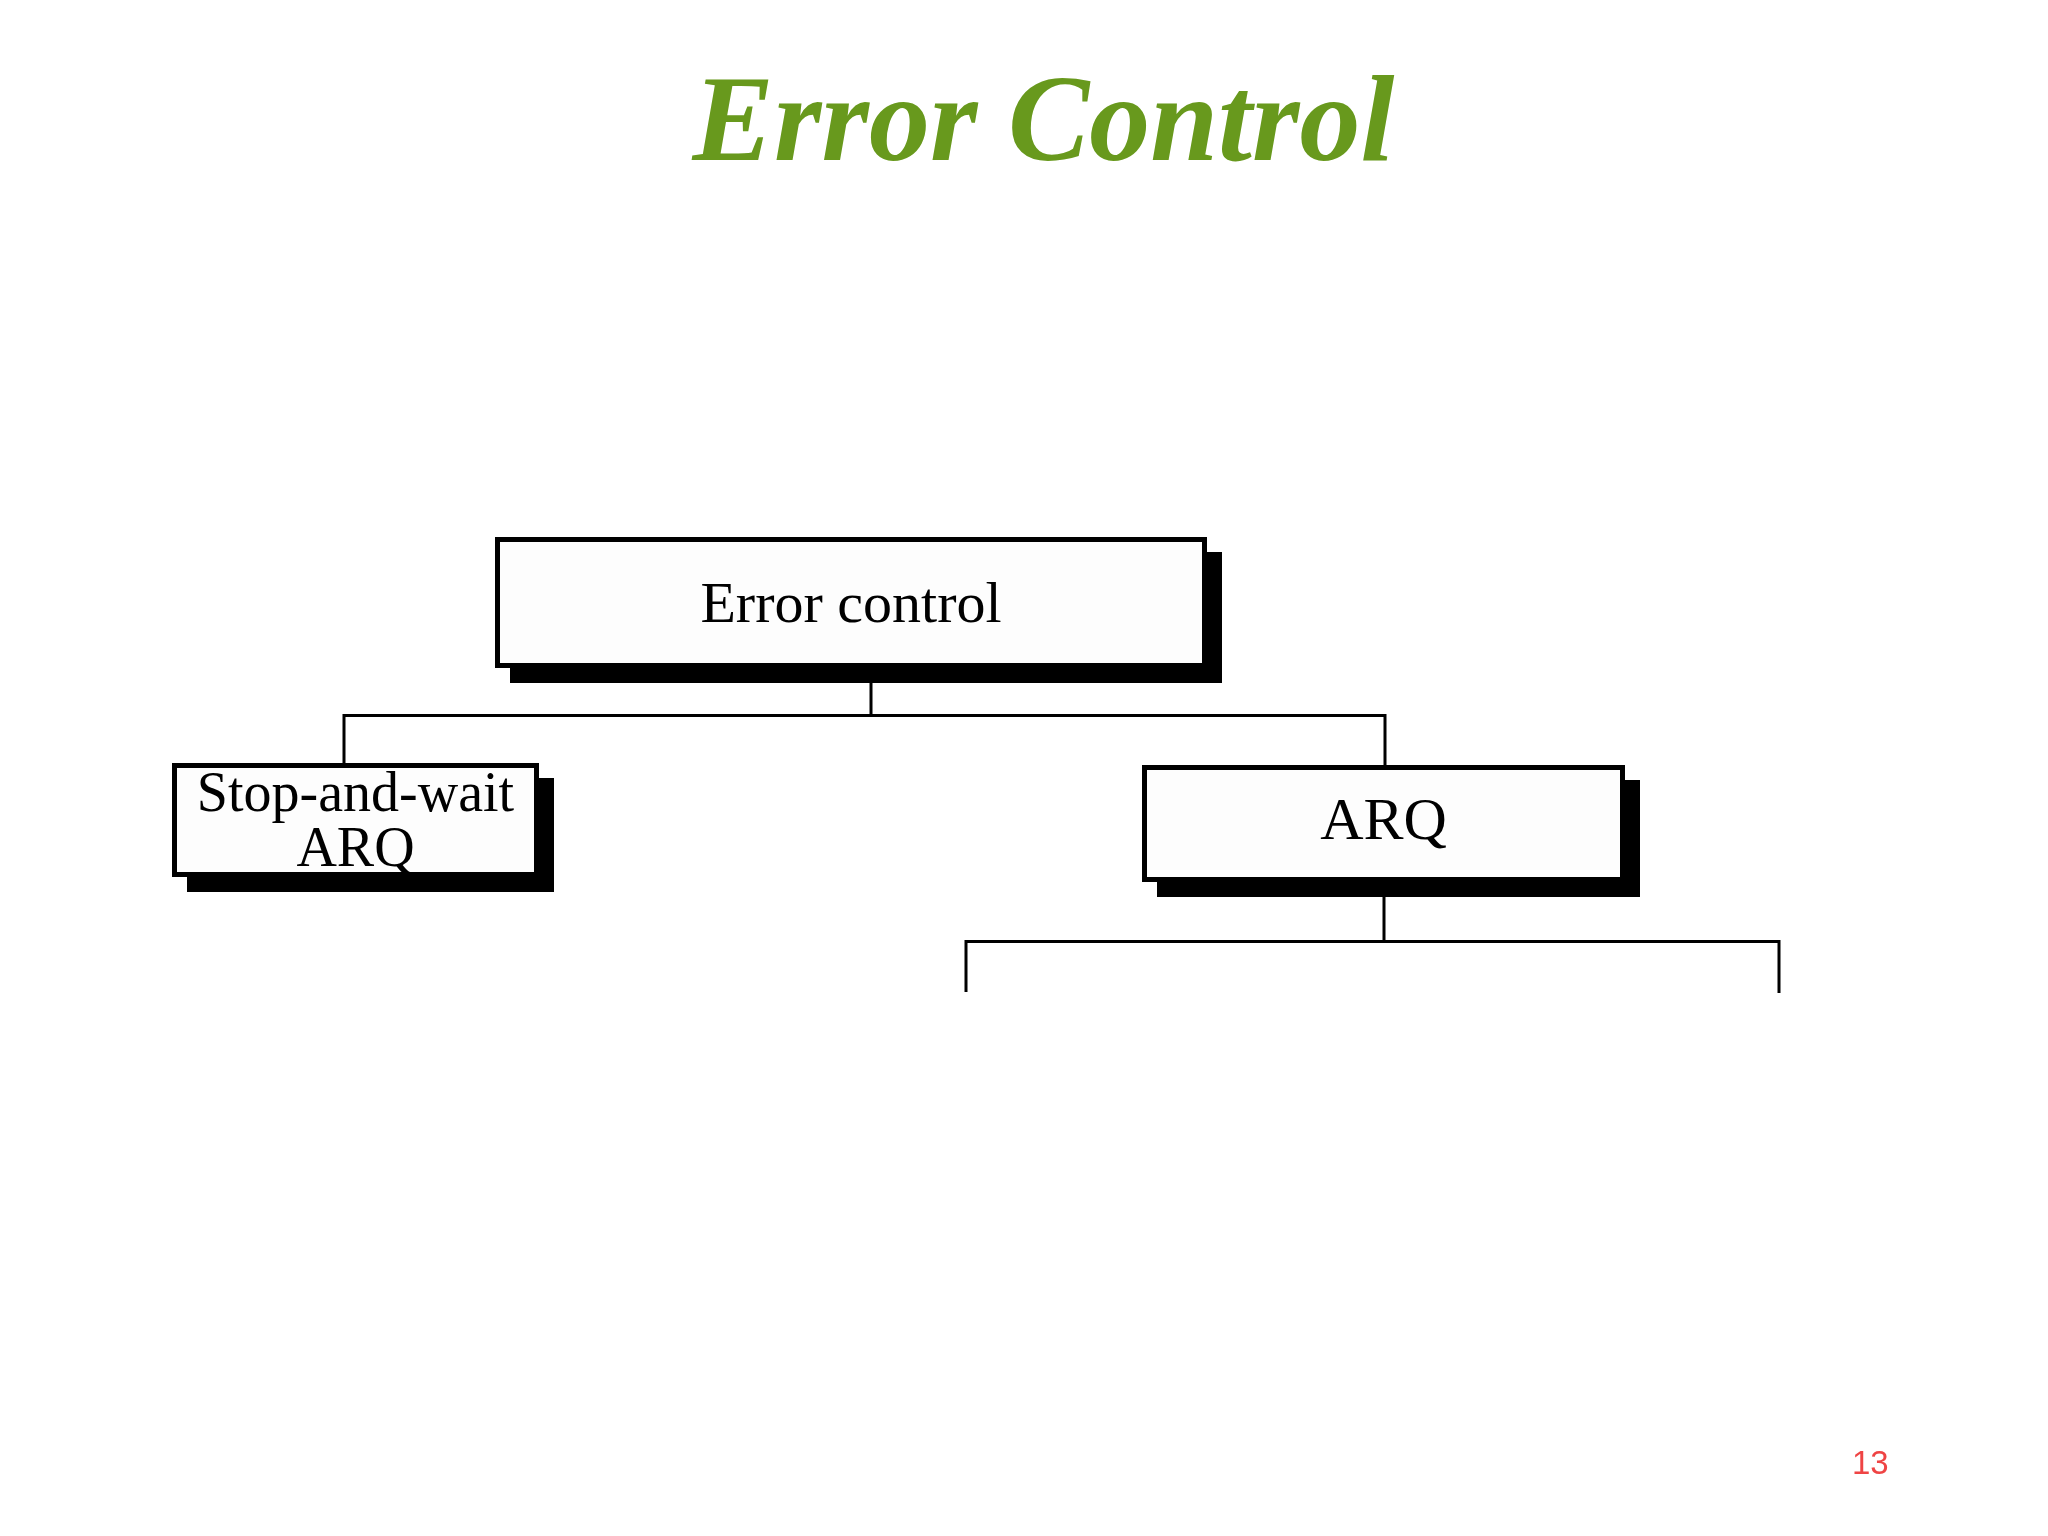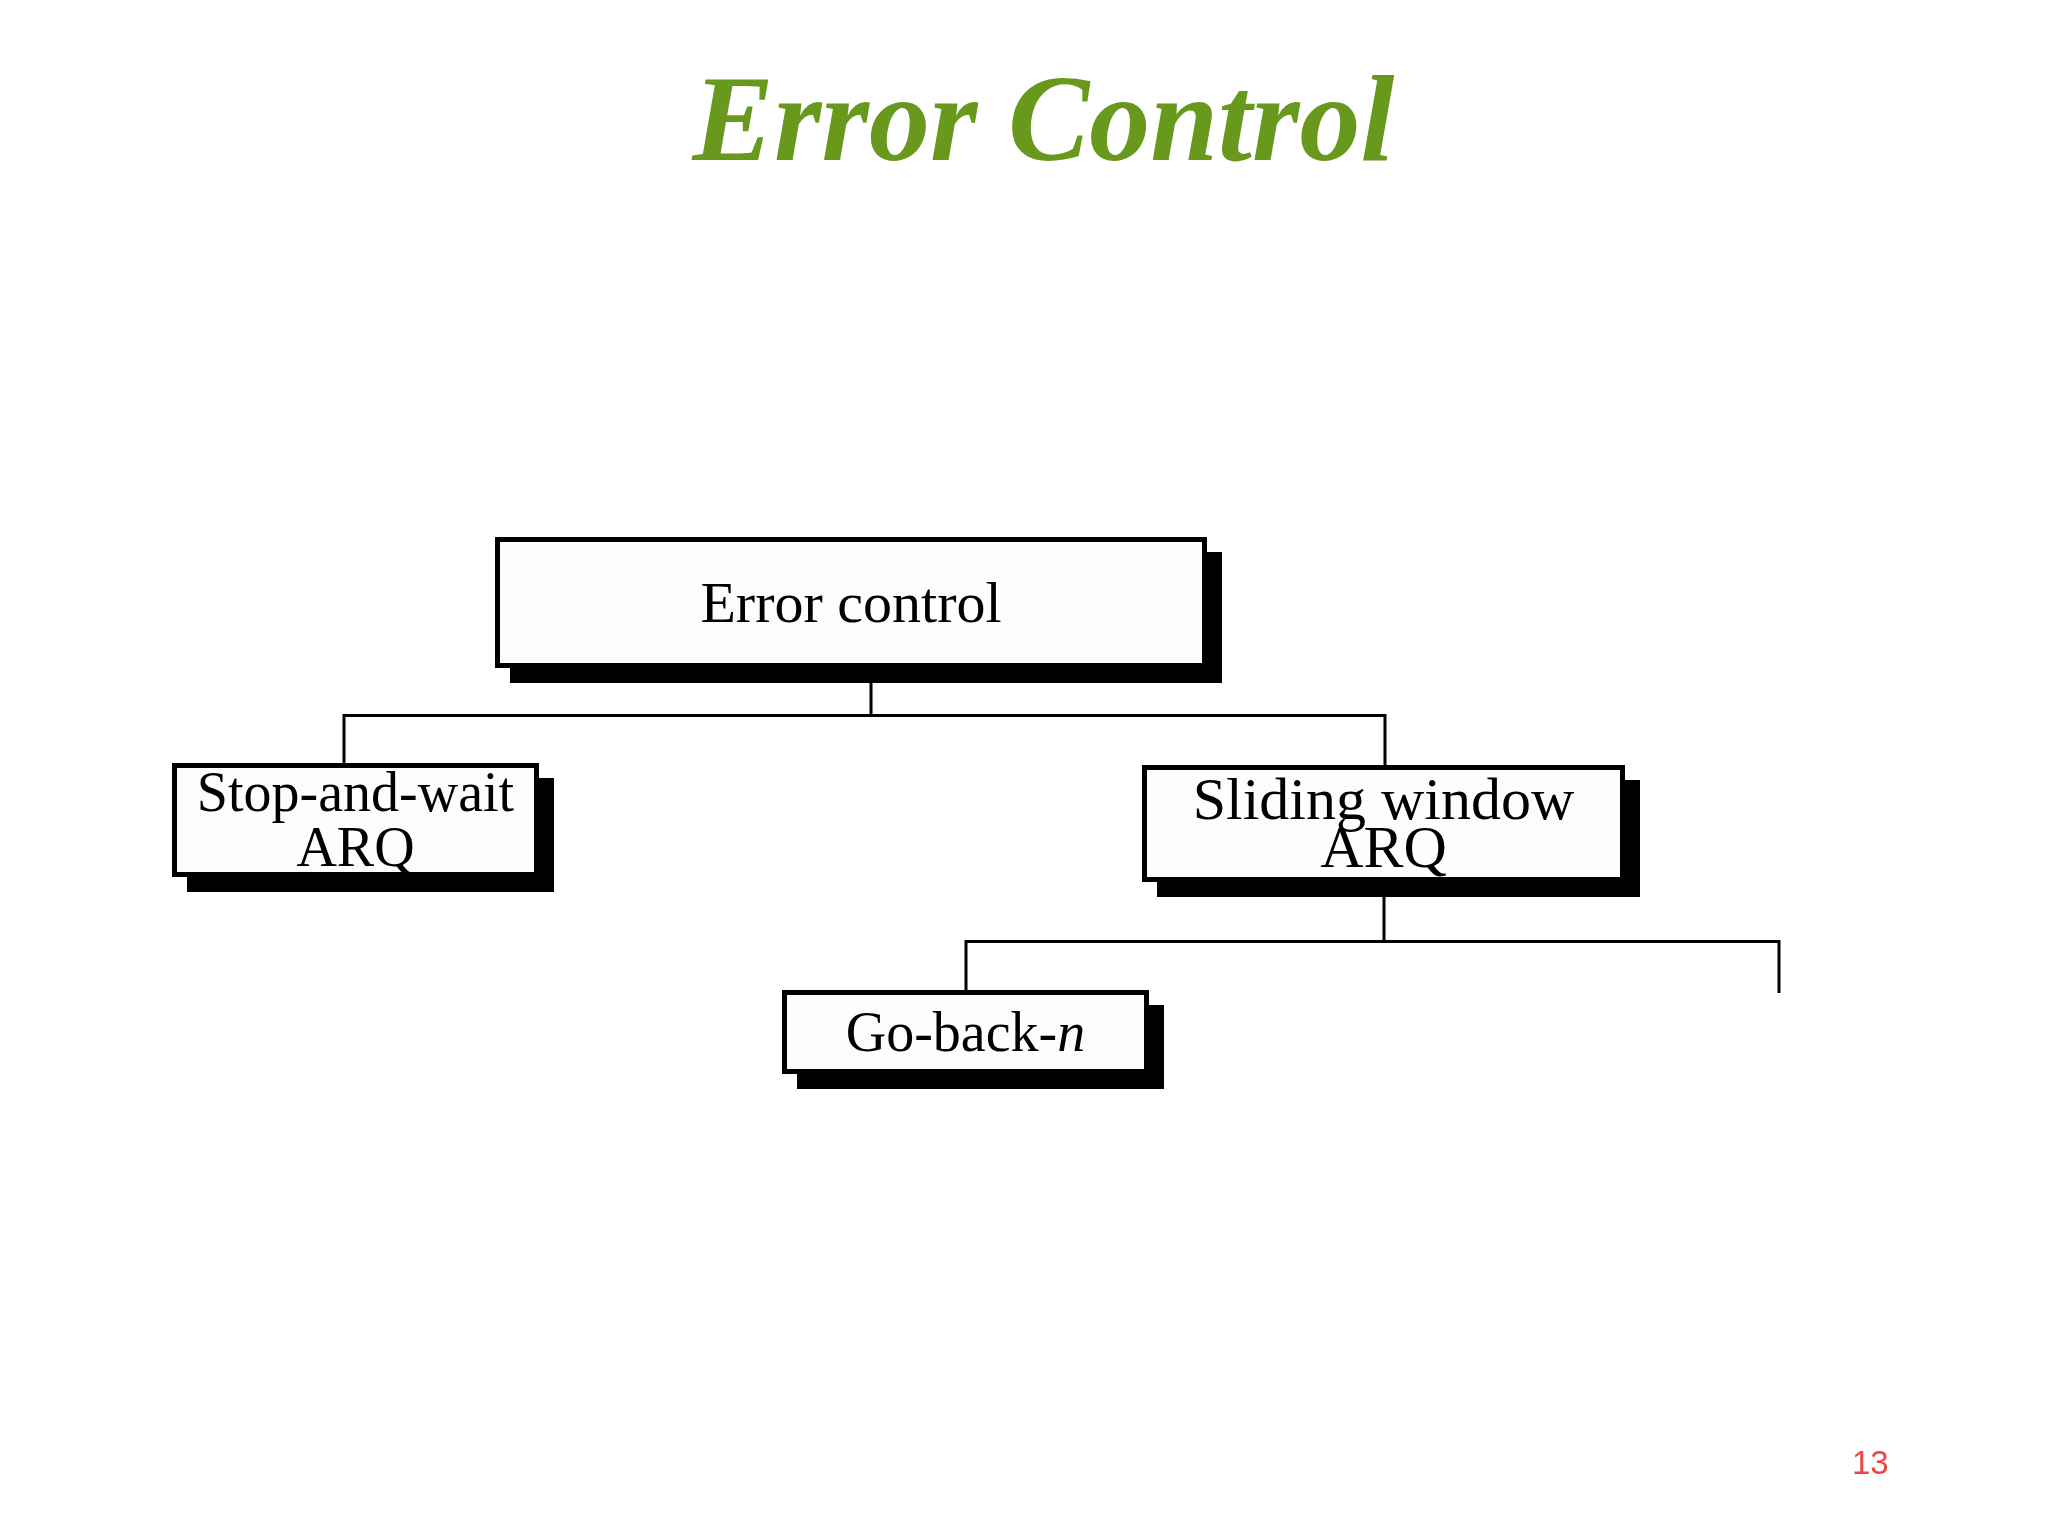--- a/index.html
+++ b/index.html
@@ -56,24 +56,20 @@
   <div class="node node-root">
     <span class="ln">Error control</span>
   </div>
 
   <div class="node node-stop">
     <span class="ln">Stop-and-wait</span>
     <span class="ln">ARQ</span>
   </div>
 
   <div class="node node-sliding">
-    <span class="ln">Sliding window</span>
     <span class="ln ln2">ARQ</span>
   </div>
 
-  <div class="node node-goback">
-    <span class="ln"><span>Go-back-</span><span class="it">n</span></span>
-  </div>
 
 
   <div class="page-num">13</div>
 
 </div>
 
 </body></html>

